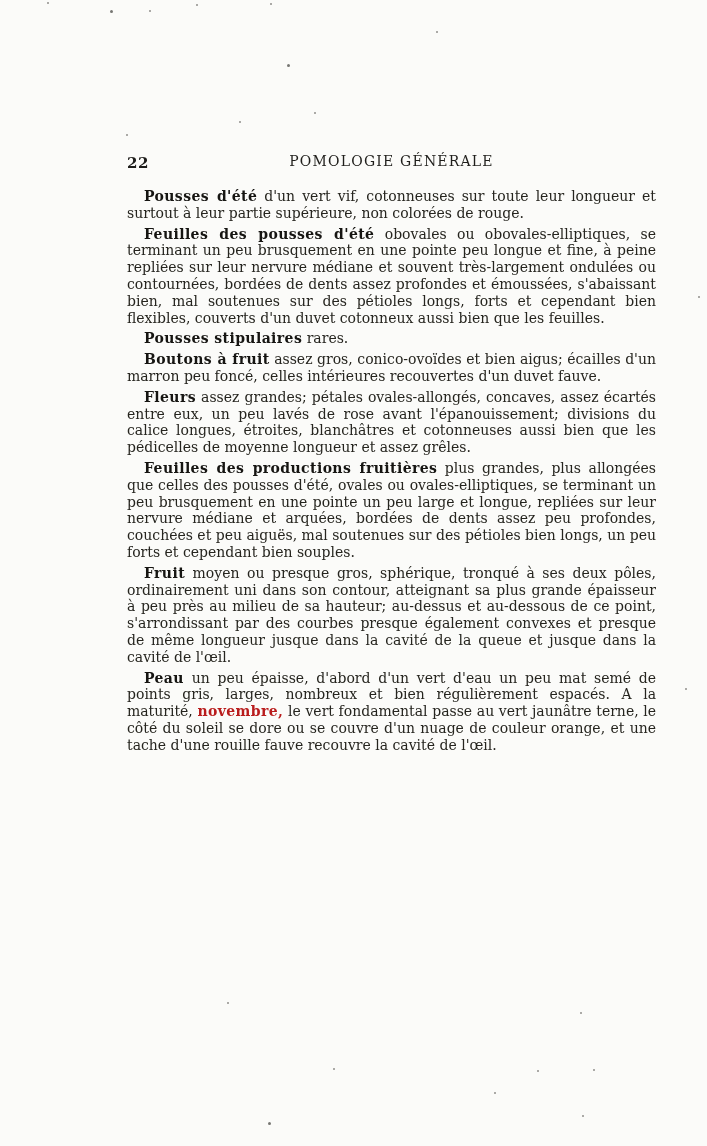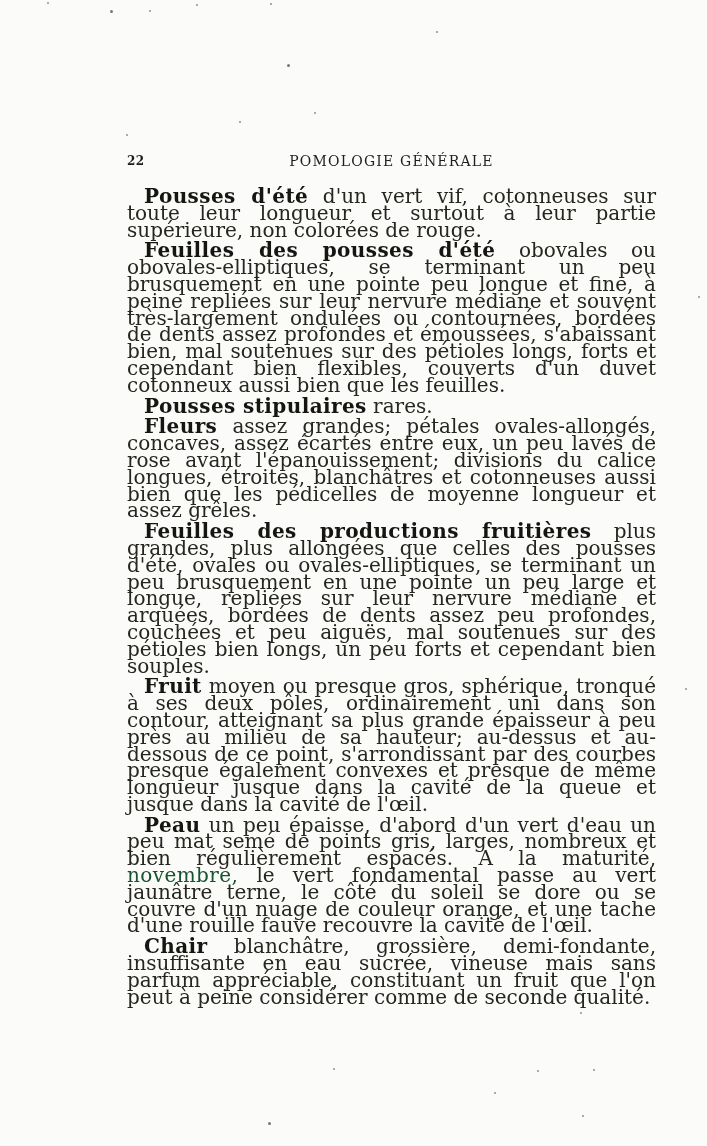--- a/index.html
+++ b/index.html
@@ -24,50 +24,50 @@
   }
   .page-header {
     position: relative;
     height: 20px;
     margin-bottom: 15px;
   }
   .page-number {
     position: absolute;
     left: 0;
     top: 1px;
-    font-size: 12px;
+    font-size: 15px;
     font-weight: bold;
     letter-spacing: 0.5px;
     color: #1d1c1a;
   }
   .running-title {
     display: block;
     text-align: center;
     font-size: 14px;
     font-weight: normal;
     letter-spacing: 1.2px;
     color: #1f1e1b;
   }
   .body-text p {
     margin: 0 0 4px 0;
-    font-size: 20px;
+    font-size: 14px;
     line-height: 16.8px;
     text-align: justify;
     text-indent: 17px;
     color: #26251f;
   }
   .body-text b.lead {
     font-weight: bold;
     letter-spacing: 0.4px;
     color: #161512;
   }
   .body-text b.mid-bold {
-    font-weight: normal;
+    font-weight: bold;
     letter-spacing: 0.4px;
-    color: #14532d;
+    color: #b91c1c;
   }
   .speck {
     position: absolute;
     background: #6d6c68;
     border-radius: 50%;
     width: 2px;
     height: 2px;
     opacity: 0.75;
   }
   .speck.big { width: 3px; height: 3px; background: #4a4946; }
@@ -86,33 +86,33 @@
 
     <div class="body-text">
 
       <p><b class="lead">Pousses d'été</b> <span>d'un vert vif, cotonneuses sur toute leur longueur et surtout à leur partie supérieure, non colorées de rouge.</span></p>
 
       <p><b class="lead">Feuilles des pousses d'été</b> <span>obovales ou obovales-elliptiques, se terminant un peu brusquement en une pointe peu longue et fine, à peine repliées sur leur nervure médiane et souvent très-largement ondulées ou contournées, bordées de dents assez profondes et émoussées, s'abaissant bien, mal soutenues sur des pétioles longs, forts et cependant bien flexibles, couverts d'un duvet cotonneux aussi bien que les feuilles.</span></p>
 
 
       <p><b class="lead">Pousses stipulaires</b> <span>rares.</span></p>
 
+      <p><b class="lead">Boutons à fruit</b> <span>assez gros, conico-ovoïdes et bien aigus; écailles d'un marron peu foncé, celles intérieures recouvertes d'un duvet fauve.</span></p>
 
       <p><b class="lead">Fleurs</b> <span>assez grandes; pétales ovales-allongés, concaves, assez écartés entre eux, un peu lavés de rose avant l'épanouissement; divisions du calice longues, étroites, blanchâtres et cotonneuses aussi bien que les pédicelles de moyenne longueur et assez grêles.</span></p>
 
       <p><b class="lead">Feuilles des productions fruitières</b> <span>plus grandes, plus allongées que celles des pousses d'été, ovales ou ovales-elliptiques, se terminant un peu brusquement en une pointe un peu large et longue, repliées sur leur nervure médiane et arquées, bordées de dents assez peu profondes, couchées et peu aiguës, mal soutenues sur des pétioles bien longs, un peu forts et cependant bien souples.</span></p>
 
 
       <p><b class="lead">Fruit</b> <span>moyen ou presque gros, sphérique, tronqué à ses deux pôles, ordinairement uni dans son contour, atteignant sa plus grande épaisseur à peu près au milieu de sa hauteur; au-dessus et au-dessous de ce point, s'arrondissant par des courbes presque également convexes et presque de même longueur jusque dans la cavité de la queue et jusque dans la cavité de l'œil.</span></p>
 
       <p><b class="lead">Peau</b> <span>un peu épaisse, d'abord d'un vert d'eau un peu mat semé de points gris, larges, nombreux et bien régulièrement espacés. A la maturité,</span> <b class="mid-bold">novembre,</b> <span>le vert fondamental passe au vert jaunâtre terne, le côté du soleil se dore ou se couvre d'un nuage de couleur orange, et une tache d'une rouille fauve recouvre la cavité de l'œil.</span></p>
 
 
 
-      <p><b class="lead">Chair</b> <span>blanchâtre, grossière, demi-fondante, insuffisante en eau sucrée, vineuse mais sans parfum appréciable, constituant un fruit que l'on peut à peine considérer comme de seconde qualité.</span></p>
 
     </div>
   </div>
 
   <div class="speck big" style="left:110px; top:10px;"></div>
   <div class="speck" style="left:196px; top:4px;"></div>
   <div class="speck" style="left:270px; top:3px;"></div>
   <div class="speck" style="left:47px; top:2px;"></div>
   <div class="speck" style="left:149px; top:10px;"></div>
   <div class="speck" style="left:436px; top:31px;"></div>

